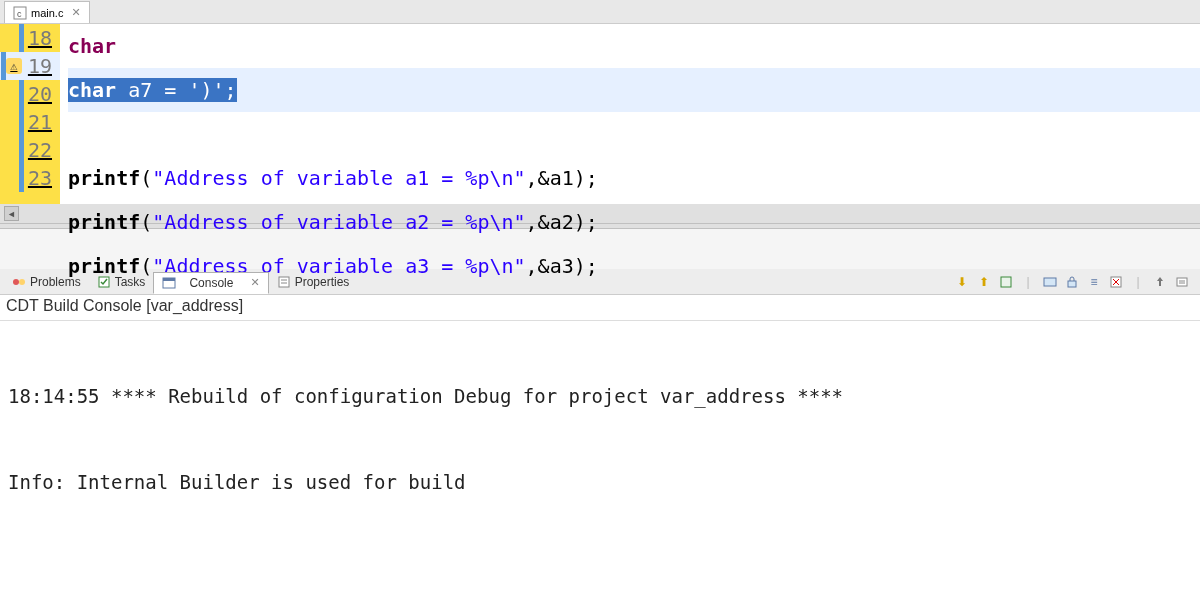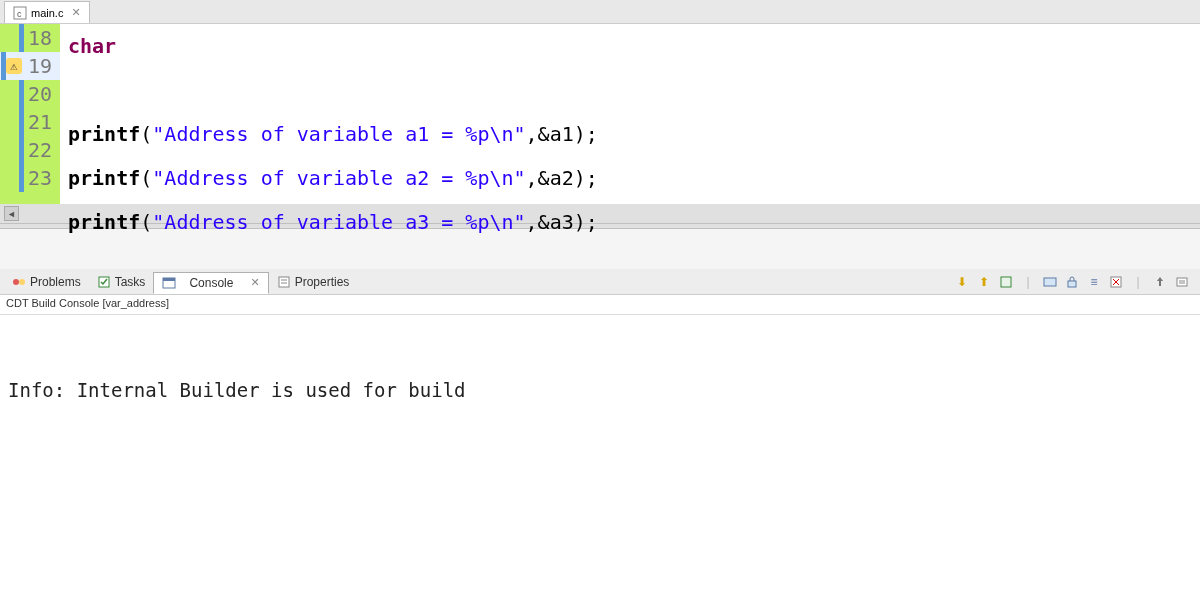--- a/index.html
+++ b/index.html
@@ -45,22 +45,23 @@
 }
 .code-area {
   background: #fff;
   display: flex;
   font-family: Consolas, monospace;
   font-size: 20px;
   height: 180px;
 }
 .gutter {
   width: 60px;
-  background: #bef264;
+  background: #fde047;
   text-align: right;
+  text-decoration: underline;
 }
 .line-row {
   height: 28px;
   display: flex;
   align-items: center;
   justify-content: flex-end;
 }
 .line-row.current {
   background: #e6f0ff;
 }
@@ -168,21 +169,21 @@
 }
 .ticon {
   width: 16px;
   height: 16px;
   display: flex;
   align-items: center;
   justify-content: center;
   font-size: 12px;
 }
 .console-label {
-  font-size: 11px;
+  font-size: 16px;
   padding: 2px 6px 5px;
   color: #333;
   border-bottom: 1px solid #ddd;
 }
 .console-body {
   font-family: Consolas, monospace;
   font-size: 19px;
   padding: 4px 8px;
   line-height: 1.5;
   white-space: pre;
@@ -229,20 +230,21 @@
           <div class="change-bar"></div>
           <span class="lineno">22</span>
         </div>
       <div class="line-row">
           <div class="change-bar"></div>
           <span class="lineno">23</span>
         </div>
     </div>
     <div class="code-lines">
       <div class="code-line"><span class="kw">char</span></div>
+      <div class="code-line current"><span class="sel"><span class="kw">char</span><span> a7 = ')';</span></span></div>
       <div class="code-line"></div>
       <div class="code-line"><span class="fn">printf</span><span>(</span><span class="str">"Address of variable a1 = %p\n"</span><span>,&amp;a1);</span></div>
       <div class="code-line"><span class="fn">printf</span><span>(</span><span class="str">"Address of variable a2 = %p\n"</span><span>,&amp;a2);</span></div>
       <div class="code-line"><span class="fn">printf</span><span>(</span><span class="str">"Address of variable a3 = %p\n"</span><span>,&amp;a3);</span></div>
     </div>
   </div>
 
   <div class="sc-h">
     <div class="sc-arrow">◄</div>
   </div>
@@ -322,20 +324,21 @@
             <line x1="4" y1="6" x2="10" y2="6" stroke="#888"></line>
             <line x1="4" y1="8" x2="10" y2="8" stroke="#888"></line>
           </svg>
         </span>
     </div>
   </div>
 
   <div class="console-label">CDT Build Console [var_address]</div>
 
   <div class="console-body">
+    <div class="cline"><span>18:14:55 </span><span>**** Rebuild of configuration Debug for project var_address ****</span></div>
     <div class="cline">Info: Internal Builder is used for build</div>
     <div class="cline"></div>
     
     
     
     
     <div class="cline"></div>
     
   </div>
 </div>

